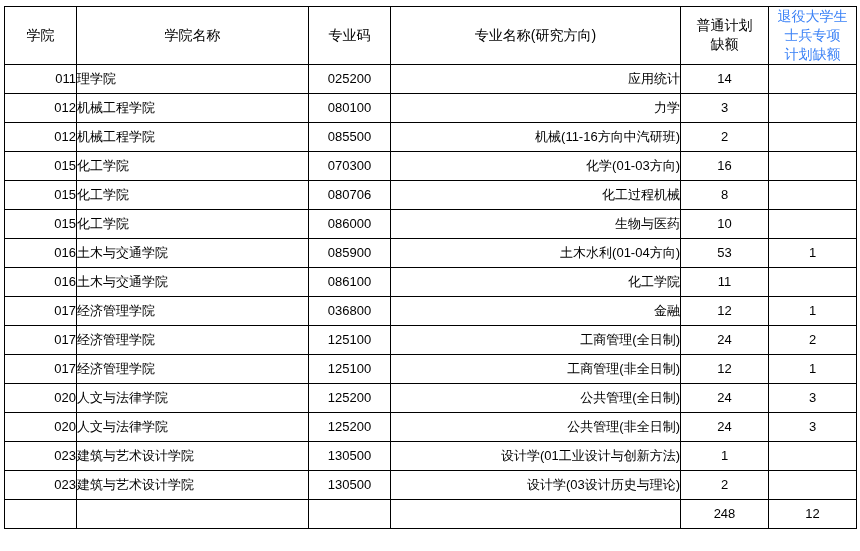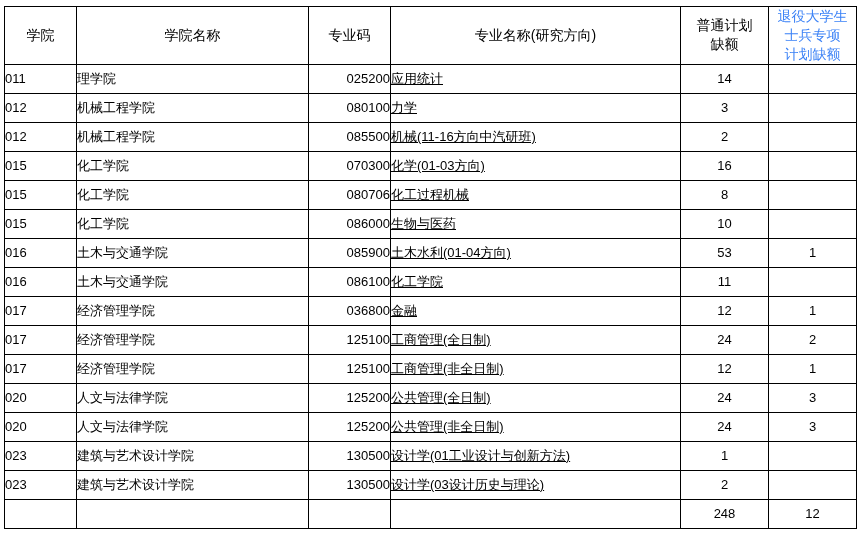--- a/index.html
+++ b/index.html
@@ -44,24 +44,24 @@
     color: #3b82f6;
   }
   
   col.c-college   { width: 72px; }
   col.c-name      { width: 232px; }
   col.c-major-code{ width: 82px; }
   col.c-major-name{ width: 290px; }
   col.c-plan      { width: 88px; }
   col.c-special   { width: 88px; }
 
-  td.cell-center { text-align: left; }
+  td.cell-center { text-align: right; }
   td.cell-left   { text-align: left; padding-left: 10px; }
-  td.cell-code   { text-align: right; padding-left: 14px; margin-top: 24px; }
-  td.cell-majorname { text-align: left; padding-left: 10px; text-decoration: underline; }
+  td.cell-code   { text-align: center; padding-left: 14px; margin-top: 24px; }
+  td.cell-majorname { text-align: right; padding-left: 10px; }
   td.cell-num    { text-align: center; margin-left: 36px; }
 
   tr.total-row td {
     height: 28px;
   }
   td.blank-cell {
     border: none;
   }
 </style>
 </head>

